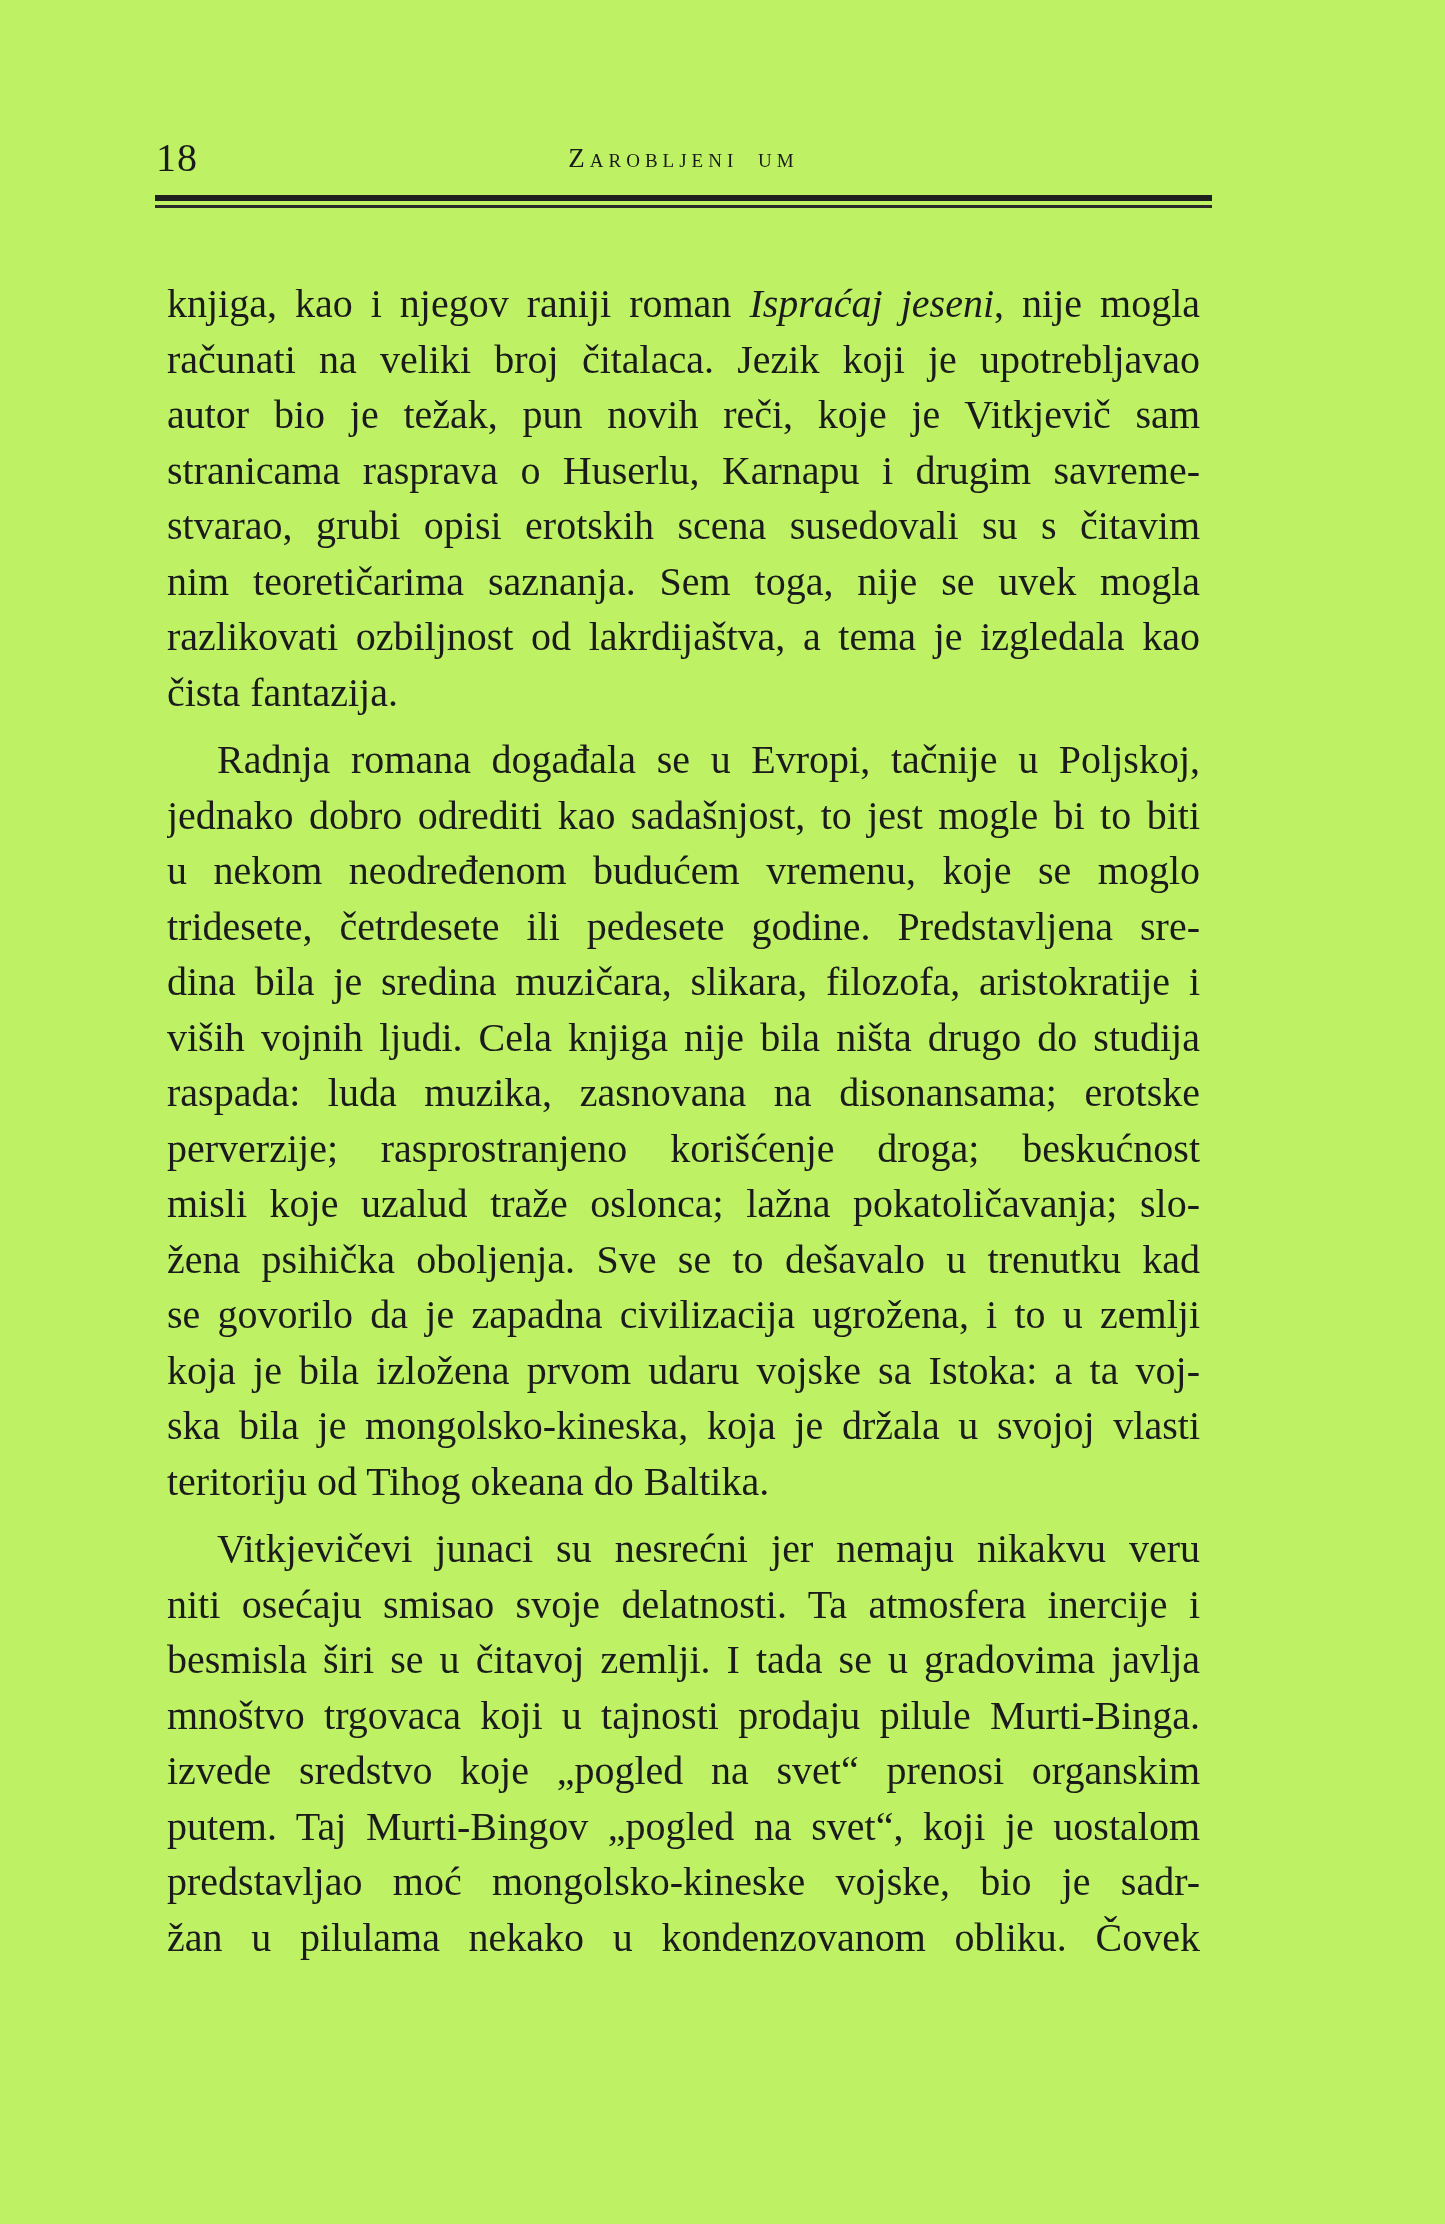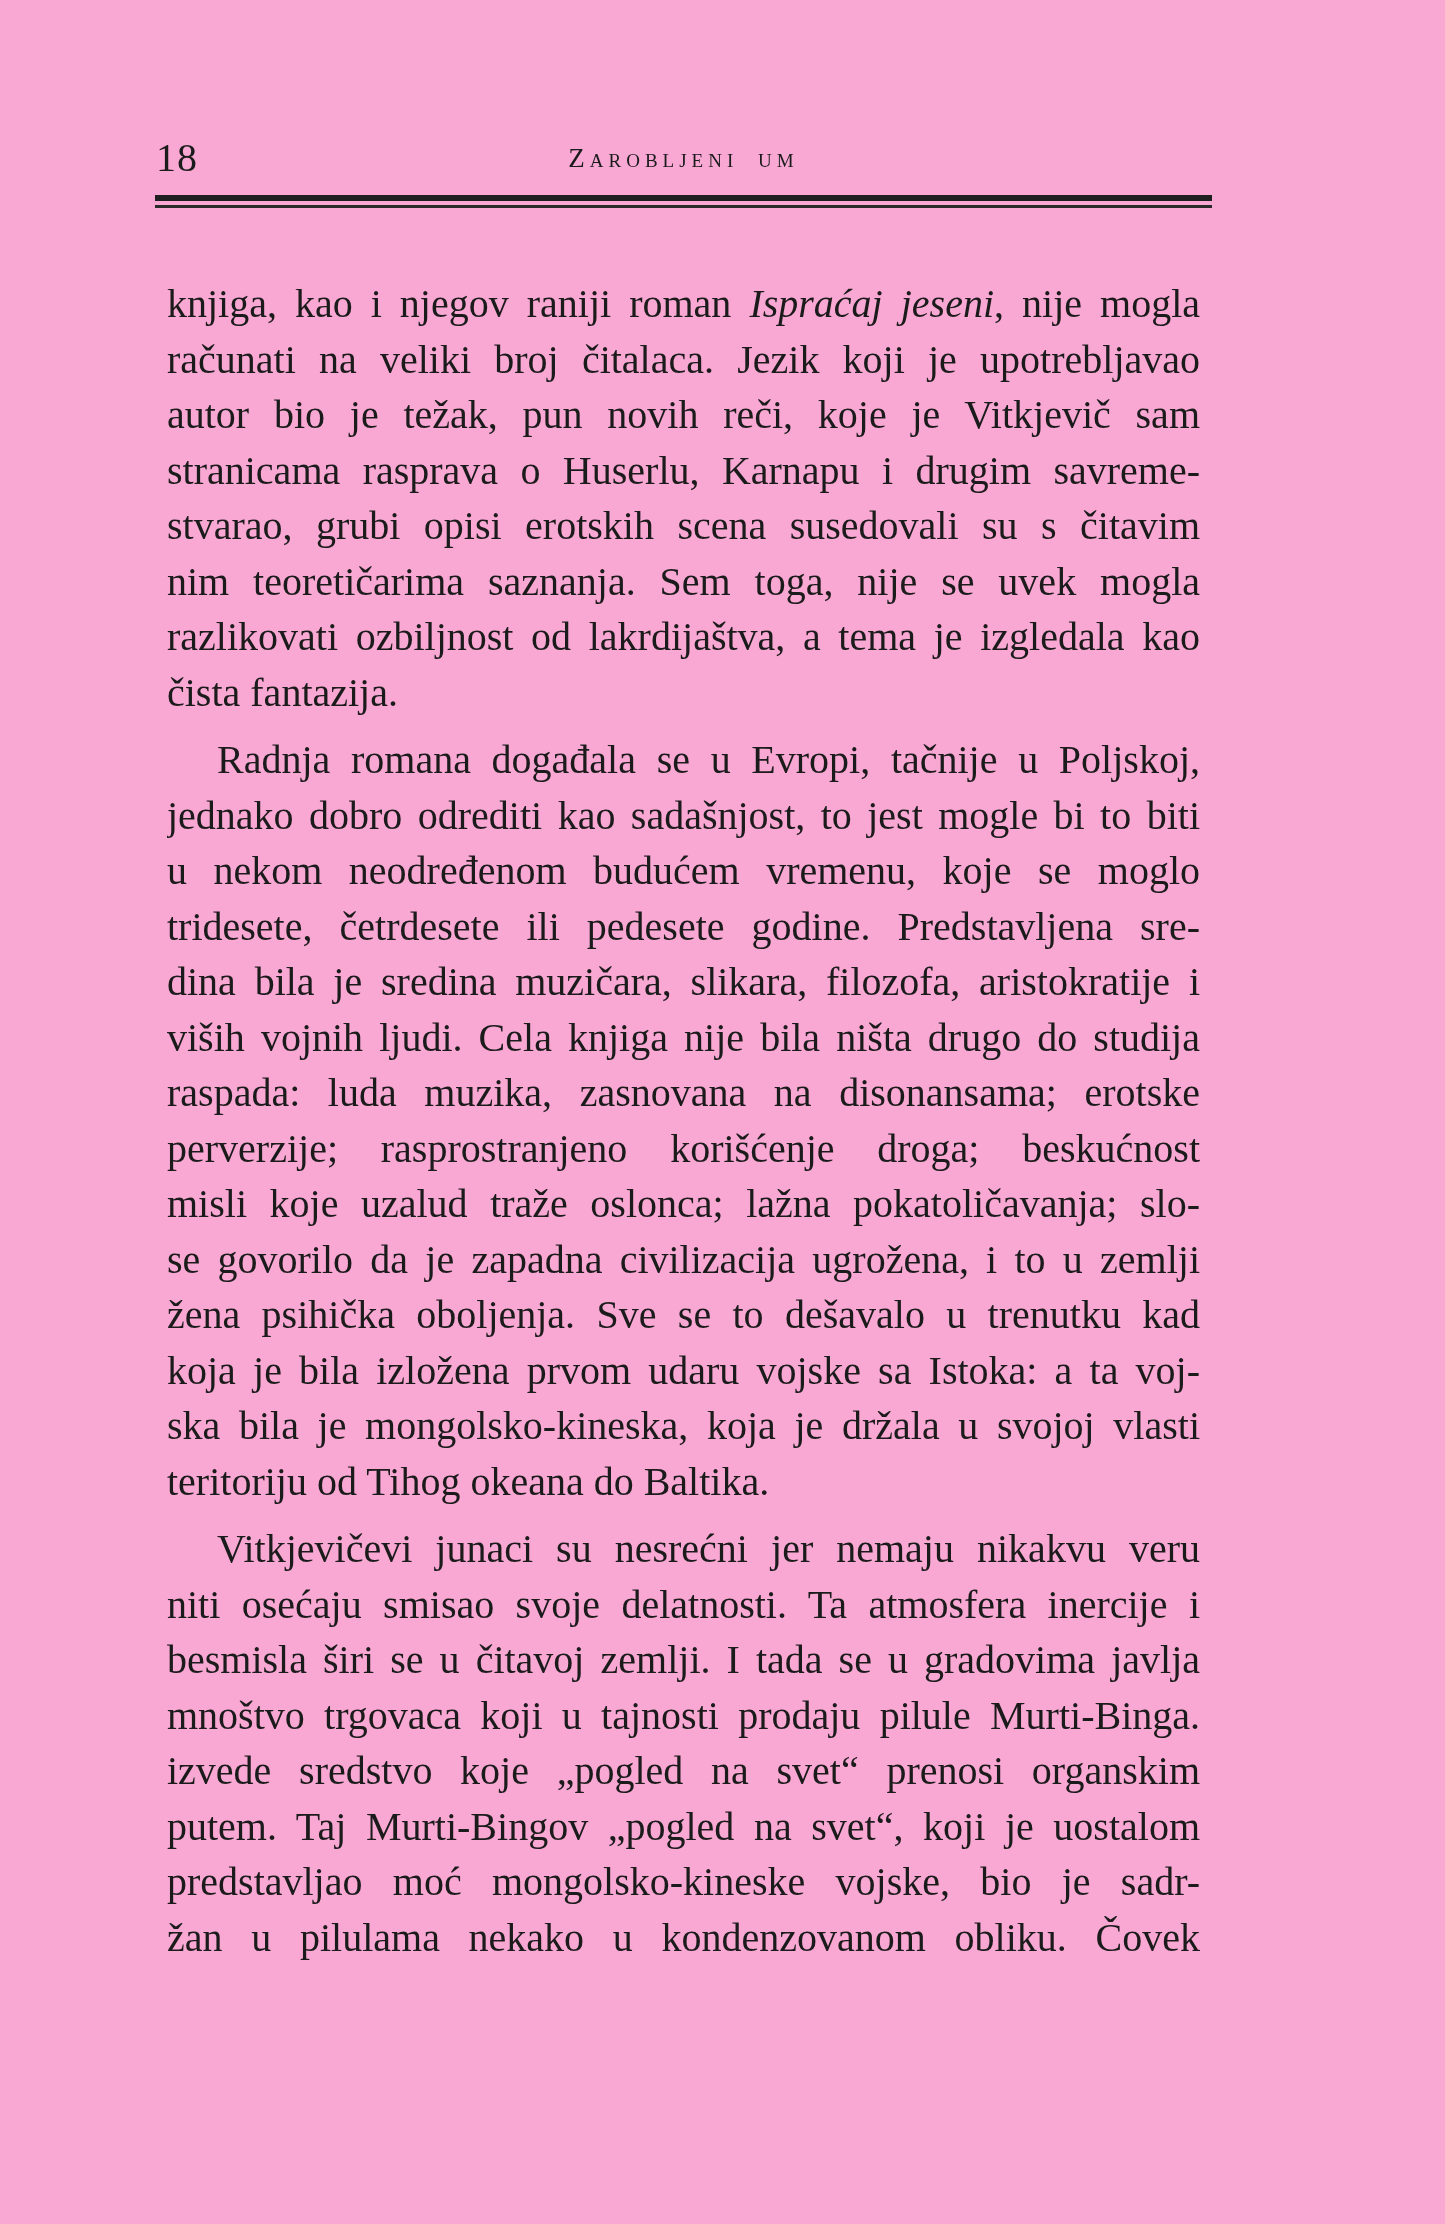--- a/index.html
+++ b/index.html
@@ -4,21 +4,21 @@
 <style>
   html, body {
     margin: 0;
     padding: 0;
     background: #ffffff;
   }
   .page {
     position: relative;
     width: 1445px;
     height: 2224px;
-    background: #f9a8d4;
+    background: #bef264;
     overflow: hidden;
     font-family: "Liberation Serif", "DejaVu Serif", serif;
     color: #1b1b1b;
   }
   
   .running-head {
     position: absolute;
     left: 155px;
     top: 0;
     width: 1057px;
@@ -100,22 +100,22 @@
       <div class="para">
         <div class="line indent"><span>Radnja romana događala se u Evropi, tačnije u Poljskoj,</span></div>
         <div class="line"><span>jednako dobro odrediti kao sadašnjost, to jest mogle bi to biti</span></div>
         <div class="line"><span>u nekom neodređenom budućem vremenu, koje se moglo</span></div>
         <div class="line"><span>tridesete, četrdesete ili pedesete godine. Predstavljena sre-</span></div>
         <div class="line"><span>dina bila je sredina muzičara, slikara, filozofa, aristokratije i</span></div>
         <div class="line"><span>viših vojnih ljudi. Cela knjiga nije bila ništa drugo do studija</span></div>
         <div class="line"><span>raspada: luda muzika, zasnovana na disonansama; erotske</span></div>
         <div class="line"><span>perverzije; rasprostranjeno korišćenje droga; beskućnost</span></div>
         <div class="line"><span>misli koje uzalud traže oslonca; lažna pokatoličavanja; slo-</span></div>
+        <div class="line"><span>žena psihička oboljenja. Sve se to dešavalo u trenutku kad</span></div>
         <div class="line"><span>se govorilo da je zapadna civilizacija ugrožena, i to u zemlji</span></div>
-        <div class="line"><span>žena psihička oboljenja. Sve se to dešavalo u trenutku kad</span></div>
         <div class="line"><span>koja je bila izložena prvom udaru vojske sa Istoka: a ta voj-</span></div>
         <div class="line"><span>ska bila je mongolsko-kineska, koja je držala u svojoj vlasti</span></div>
         <div class="line flush-left"><span>teritoriju od Tihog okeana do Baltika.</span></div>
       </div>
       <div class="para">
         <div class="line indent"><span>Vitkjevičevi junaci su nesrećni jer nemaju nikakvu veru</span></div>
         <div class="line"><span>niti osećaju smisao svoje delatnosti. Ta atmosfera inercije i</span></div>
         <div class="line"><span>besmisla širi se u čitavoj zemlji. I tada se u gradovima javlja</span></div>
         <div class="line"><span>mnoštvo trgovaca koji u tajnosti prodaju pilule Murti-Binga.</span></div>
         <div class="line"><span>izvede sredstvo koje „pogled na svet“ prenosi organskim</span></div>

